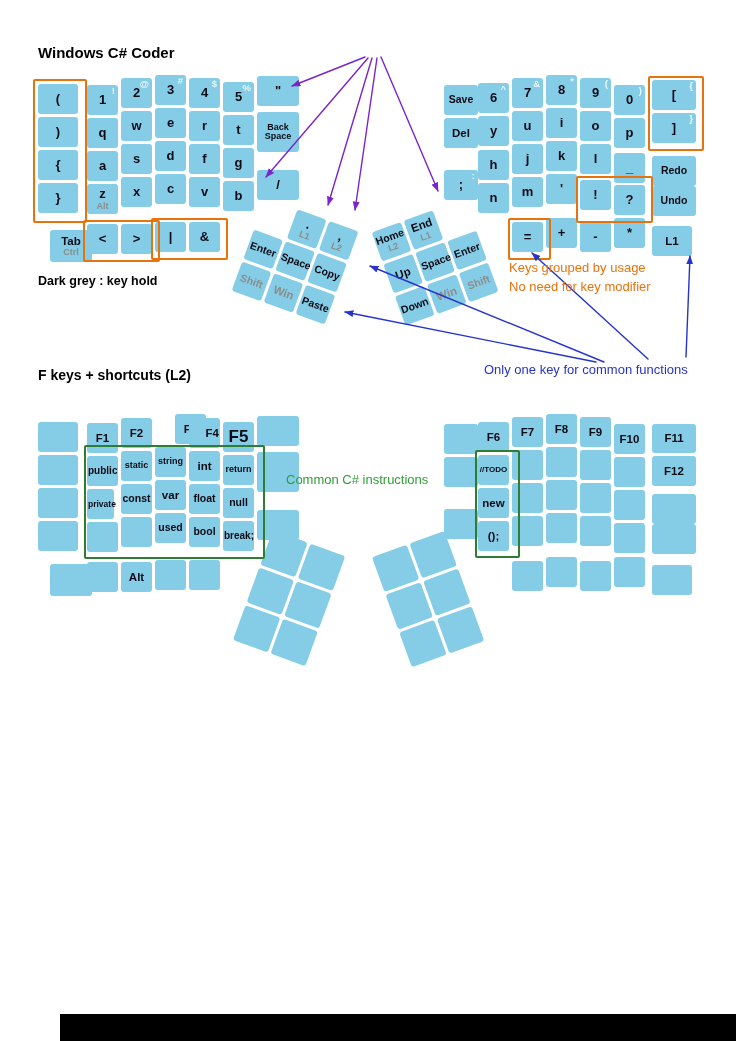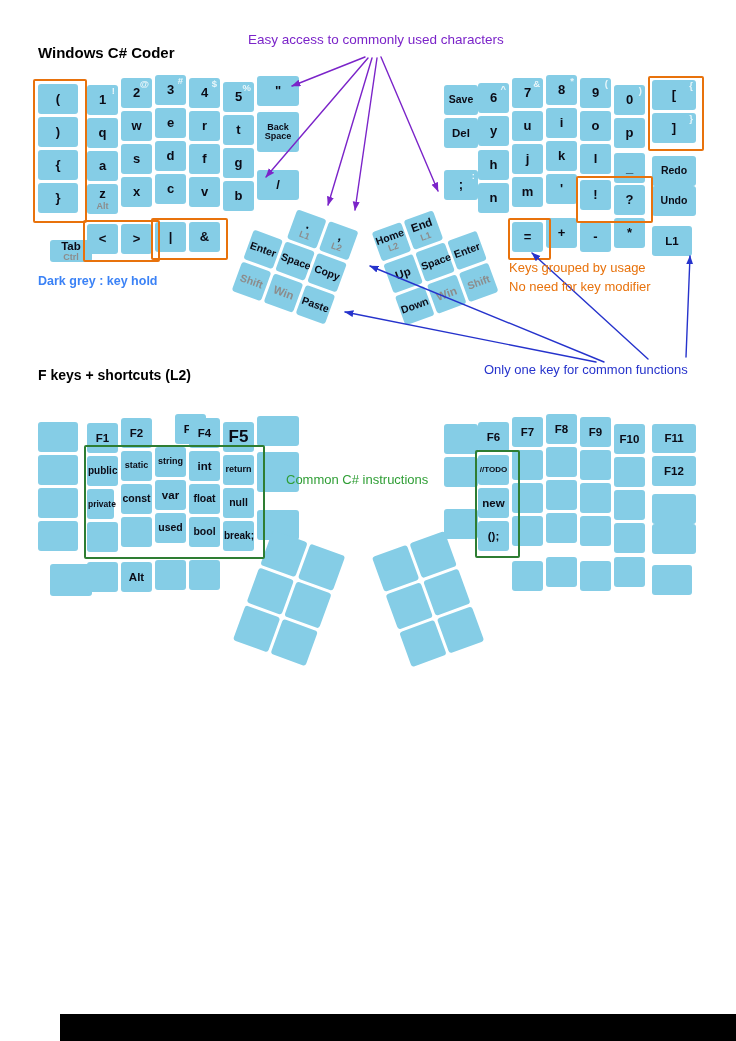--- a/index.html
+++ b/index.html
@@ -18,29 +18,28 @@
   .box.green{border-color:var(--box_green);}
   #arrows{position:absolute;left:0;top:0;z-index:5;pointer-events:none;}
   .ann{position:absolute;z-index:6;white-space:nowrap;}
   .t1{left:38px;top:44px;font-size:15px;font-weight:bold;color:#000;margin:0;}
   .t2{left:38px;top:367px;font-size:14px;font-weight:bold;color:#000;margin:0;}
   .a-easy{left:248px;top:32px;font-size:13.5px;color:var(--purple);}
   .a-grouped{left:509px;top:260px;font-size:13px;color:var(--orange);}
   .a-nomod{left:509px;top:279px;font-size:13px;color:var(--orange);}
   .a-onekey{left:484px;top:362px;font-size:13px;color:var(--blue);}
   .a-green{left:286px;top:472px;font-size:13px;color:var(--green);}
-  .a-legend{left:38px;top:274px;font-size:12.5px;font-weight:bold;color:#3b82f6;}
+  .a-legend{left:38px;top:274px;font-size:12.5px;font-weight:bold;color:#000000;}
   .footer{position:absolute;left:60px;top:1014px;width:676px;height:27px;background:var(--footer);z-index:2;}
 </style>
 </head>
 <body>
 
 <div class="page">
   <h1 class="ann t1">Windows C# Coder</h1>
-  <div class="ann a-easy">Easy access to commonly used characters</div>
   <div class="ann a-legend">Dark grey : key hold</div>
   <div class="ann a-grouped">Keys grouped by usage</div>
   <div class="ann a-nomod">No need for key modifier</div>
   <div class="ann a-onekey">Only one key for common functions</div>
   <h2 class="ann t2">F keys + shortcuts (L2)</h2>
   <div class="ann a-green">Common C# instructions</div>
 
   <div id="keys">
       <div class="key" style="left: 38px; top: 84px; width: 40px; height: 30px;">
         <span class="main" style="font-size: 13px;">(</span>
@@ -122,21 +121,21 @@
       </div>
       <div class="key" style="left: 257px; top: 76px; width: 42px; height: 30px;">
         <span class="main" style="font-size: 13px;">"</span>
       </div>
       <div class="key" style="left: 257px; top: 112px; width: 42px; height: 40px;">
         <span class="main" style="font-size: 9px;">Back Space</span>
       </div>
       <div class="key" style="left: 257px; top: 170px; width: 42px; height: 30px;">
         <span class="main" style="font-size: 13px;">/</span>
       </div>
-      <div class="key" style="left: 50px; top: 240px; width: 42px; height: 22px;">
+      <div class="key" style="left: 50px; top: 230px; width: 42px; height: 32px;">
         <span class="main" style="font-size: 11.5px;">Tab</span>
         <span class="hold">Ctrl</span>
       </div>
       <div class="key" style="left: 87px; top: 224px; width: 31px; height: 30px;">
         <span class="main" style="font-size: 13px;">&lt;</span>
       </div>
       <div class="key" style="left: 121px; top: 224px; width: 31px; height: 30px;">
         <span class="main" style="font-size: 13px;">&gt;</span>
       </div>
       <div class="key" style="left: 155px; top: 222px; width: 31px; height: 30px;">
@@ -278,21 +277,21 @@
       </div>
       <div class="key" style="left: 155px; top: 447px; width: 31px; height: 30px;">
         <span class="main" style="font-size: 9px;">string</span>
       </div>
       <div class="key" style="left: 155px; top: 480px; width: 31px; height: 30px;">
         <span class="main" style="font-size: 11.5px;">var</span>
       </div>
       <div class="key" style="left: 155px; top: 513px; width: 31px; height: 30px;">
         <span class="main" style="font-size: 10.5px;">used</span>
       </div>
-      <div class="key" style="left: 189px; top: 418px; width: 31px; height: 30px;">
+      <div class="key" style="left: 189px; top: 418px; width: 31px; height: 30px; align-items: flex-end;">
         <span class="main" style="font-size: 11.5px;">F4</span>
       </div>
       <div class="key" style="left: 189px; top: 451px; width: 31px; height: 30px;">
         <span class="main" style="font-size: 11.5px;">int</span>
       </div>
       <div class="key" style="left: 189px; top: 484px; width: 31px; height: 30px;">
         <span class="main" style="font-size: 10.5px;">float</span>
       </div>
       <div class="key" style="left: 189px; top: 517px; width: 31px; height: 30px;">
         <span class="main" style="font-size: 10.5px;">bool</span>

